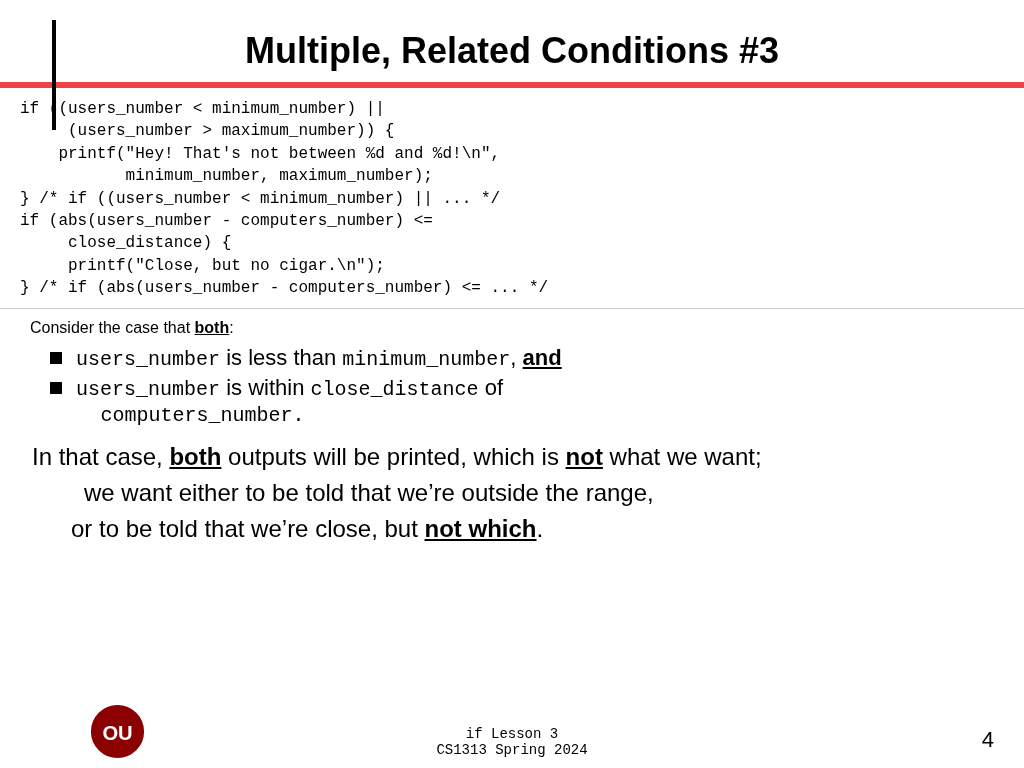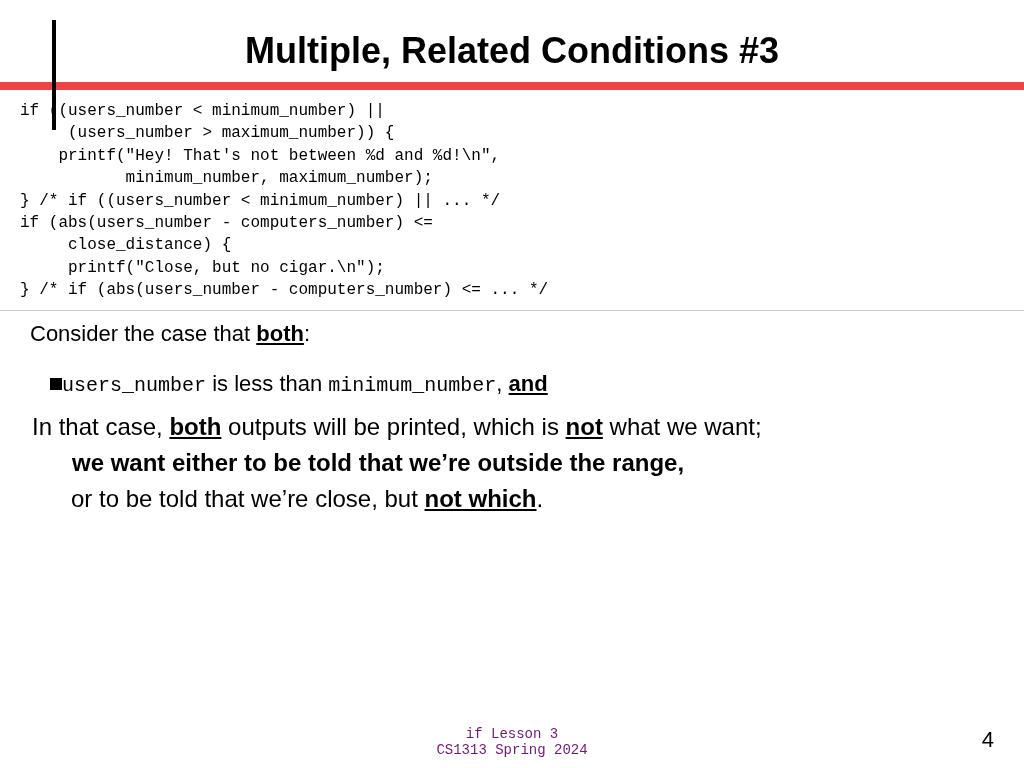--- a/index.html
+++ b/index.html
@@ -26,21 +26,21 @@
       top: 20px;
       width: 4px;
       height: 110px;
       background: #000;
     }
 
     
     .title-area {
       text-align: center;
       padding: 30px 60px 10px 60px;
-      border-bottom: 8px solid #ef4444;
+      border-bottom: 6px solid #ef4444;
     }
 
     .title {
       font-size: 36px;
       font-weight: bold;
       font-family: Arial, sans-serif;
     }
 
     
     .code-block {
@@ -52,43 +52,43 @@
       background: #fff;
       border-bottom: 1px solid #ccc;
     }
 
     
     .content {
       padding: 10px 30px 0 30px;
     }
 
     .consider-line {
-      font-size: 22px;
-      margin-bottom: 24px;
+      font-size: 16px;
+      margin-bottom: 8px;
       font-family: Arial, sans-serif;
     }
 
     .consider-line .bold-underline {
       font-weight: bold;
       text-decoration: underline;
     }
 
     .bullet-list {
       list-style: none;
       margin-left: 20px;
       margin-bottom: 12px;
     }
 
     .bullet-list li {
       font-size: 22px;
       font-family: Arial, sans-serif;
       margin-bottom: 4px;
       display: flex;
       align-items: flex-start;
-      gap: 0;
+      gap: 14px;
     }
 
     .bullet-square {
       display: inline-block;
       width: 12px;
       height: 12px;
       background: #000;
       margin-top: 7px;
       flex-shrink: 0;
     }
@@ -120,21 +120,21 @@
     .footer {
       position: absolute;
       bottom: 10px;
       left: 0;
       right: 0;
       display: flex;
       align-items: flex-start;
       justify-content: center;
       font-family: 'Courier New', Courier, monospace;
       font-size: 14px;
-      color: #701a75;
+      color: #000000;
     }
 
     .footer-text {
       text-align: center;
     }
 
     .footer .mono-inline {
       font-family: 'Courier New', Courier, monospace;
     }
 
@@ -187,30 +187,48 @@
 
     <ul class="bullet-list">
       <li>
         <span class="bullet-square"></span>
         <span>
           <span class="mono">users_number</span>
           <span> is less than </span>
           <span class="mono">minimum_number</span><span>, </span><span class="bold-underline">and</span>
         </span>
       </li>
+      <li>
+        <span class="bullet-square"></span>
+        <span>
+          <span class="mono">users_number</span>
+          <span> is within </span>
+          <span class="mono">close_distance</span>
+          <span> of</span><br>
+          &nbsp;&nbsp;&nbsp;&nbsp;<span class="mono">computers_number.</span>
+        </span>
+      </li>
     </ul>
 
     <div class="conclusion">
       <span>In that case, </span><span class="bold-underline">both</span><span> outputs will be printed, which is </span><span class="bold-underline">not</span><span> what we want;</span><br>
-      <span style="margin-left:40px;font-weight:bold;">we want either to be told that we’re outside the range,</span><br>
+      <span style="margin-left:52px;">we want either to be told that we’re outside the range,</span><br>
       <span style="margin-left:39px;">or to be told that we’re close, but </span><span class="bold-underline">not which</span><span>.</span>
     </div>
 
   </div>
 
+  <div class="ou-logo">
+    <svg viewBox="0 0 60 60">
+
+      <circle cx="30" cy="30" r="28" fill="#8B0000" stroke="#8B0000" stroke-width="2"></circle>
+      <text x="50%" y="55%" dominant-baseline="middle" text-anchor="middle" font-family="Arial Black, sans-serif" font-size="22" font-weight="900" fill="white">OU</text>
+
+    </svg>
+  </div>
 
   <div class="footer">
     <div class="footer-text">
       <span class="mono-inline">if</span><span> Lesson 3</span><br>
       <span>CS1313 Spring 2024</span>
     </div>
   </div>
 
   <div class="page-num">4</div>
 

